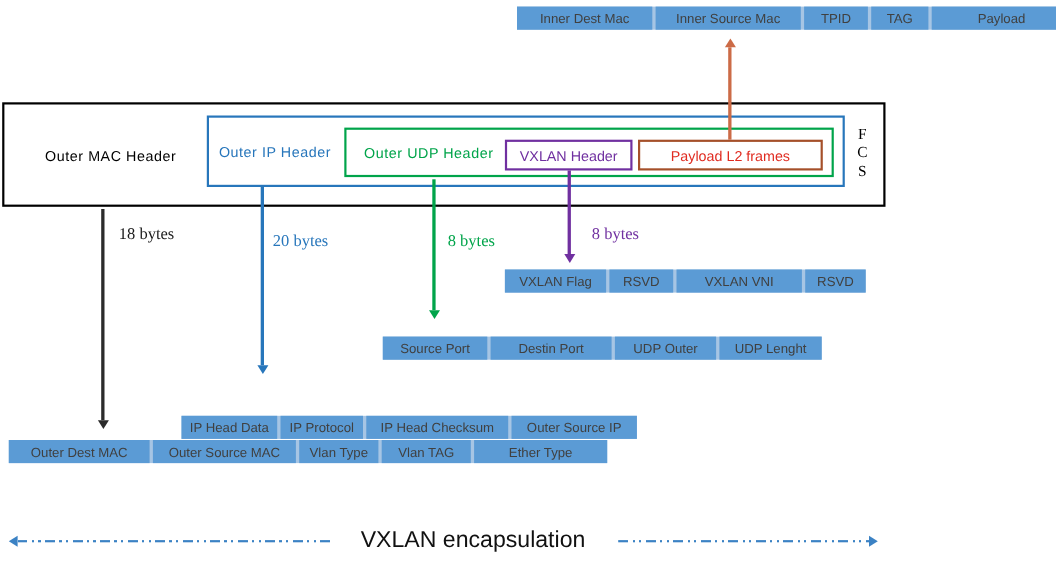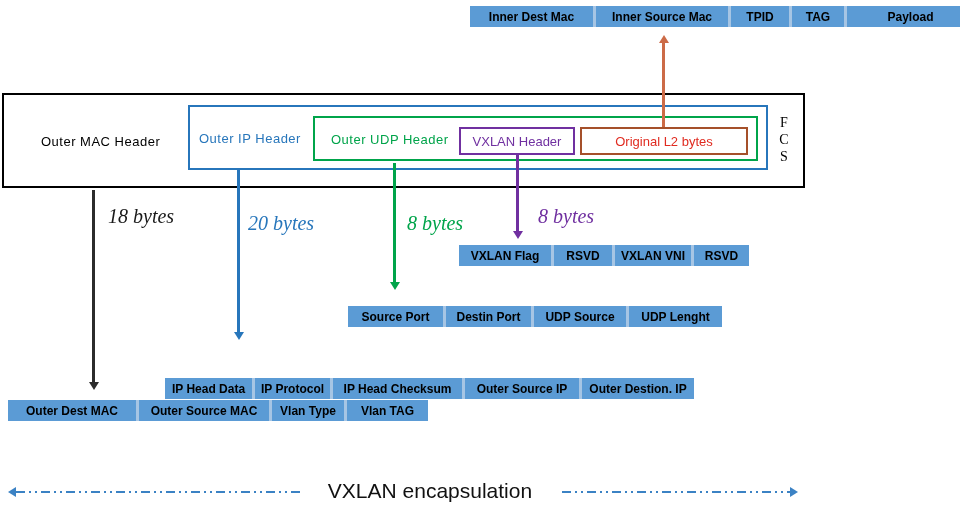--- a/index.html
+++ b/index.html
@@ -5,21 +5,21 @@
   * { margin:0; padding:0; box-sizing:border-box; }
   html,body { background:#ffffff; }
   .canvas {
     position:relative; width:960px; height:521px;
     background:#ffffff; overflow:hidden;
     font-family:"Liberation Sans", sans-serif;
   }
   
   .frow { position:absolute; display:inline-flex; column-gap:3px; background:#A6C5E4; height:21px; }
   .cell {
-    background:#5B9BD5; color:#000000; font-weight:bold; font-size:12px;
+    background:#5B9BD5; color:#404040; font-weight:normal; font-size:12px;
     display:flex; align-items:center; justify-content:center;
     white-space:nowrap; height:21px;
   }
   
   .outer-box { position:absolute; left:2px; top:93px; width:803px; height:95px; border:2px solid #000000; background:#ffffff; }
   .ip-box    { position:absolute; left:188px; top:105px; width:580px; height:65px; border:2px solid #2776BB; }
   .udp-box   { position:absolute; left:313px; top:116px; width:445px; height:45px; border:2px solid #00A44A; }
   .vxlan-box { position:absolute; left:459px; top:127px; width:116px; height:28px; border:2px solid #7030A0;
                display:flex; align-items:center; justify-content:center; color:#7030A0; font-size:13px; }
   .l2-box    { position:absolute; left:580px; top:127px; width:168px; height:28px; border:2px solid #A5502A;
@@ -37,21 +37,21 @@
   .a-black .head-down { border-top-color:#2b2b2b; }
   .a-blue   { background:#2776BB; left:237px; top:170px; height:162px; }
   .a-blue .head-down { border-top-color:#2776BB; }
   .a-green  { background:#00A44A; left:393px; top:163px; height:119px; }
   .a-green .head-down { border-top-color:#00A44A; }
   .a-purple { background:#7030A0; left:516px; top:155px; height:76px; }
   .a-purple .head-down { border-top-color:#7030A0; }
   .a-orange { background:#CC6B47; left:662px; top:43px; height:84px; }
   .a-orange .head-up { border-bottom-color:#CC6B47; }
   
-  .bytes { position:absolute; font-family:"Liberation Serif", serif; font-style:italic; font-size:20px; white-space:nowrap; }
+  .bytes { position:absolute; font-family:"Liberation Serif", serif; font-size:15px; white-space:nowrap; }
   
   .enc-title { position:absolute; left:300px; top:479px; width:260px; text-align:center;
                font-size:21px; color:#111111; letter-spacing:0px; white-space:nowrap; }
   .dashline { position:absolute; top:491px; height:2px;
       background:repeating-linear-gradient(90deg,#3B82C4 0 9px,transparent 9px 13px,#3B82C4 13px 15px,transparent 15px 19px,#3B82C4 19px 21px,transparent 21px 25px); }
   .dash-left  { left:16px;  width:284px; }
   .dash-right { left:562px; width:228px; }
   .harrow { position:absolute; width:0; height:0; top:487px; }
   .harrow.left  { left:8px;  border-top:5px solid transparent; border-bottom:5px solid transparent; border-right:8px solid #3B82C4; }
   .harrow.right { left:790px; border-top:5px solid transparent; border-bottom:5px solid transparent; border-left:8px solid #3B82C4; }
@@ -74,21 +74,21 @@
   <div class="udp-box"></div>
 
   <span class="box-label" style="left:41px; top:134px; color:#000000;">Outer MAC Header</span>
   <span class="box-label" style="left:199px; top:131px; color:#2776BB;">Outer IP Header</span>
   <span class="box-label" style="left:331px; top:132px; color:#00A44A;">Outer UDP Header</span>
 
   <div class="vxlan-box">
     <span>VXLAN Header</span>
   </div>
   <div class="l2-box">
-    <span>Original L2 bytes</span>
+    <span>Payload L2 frames</span>
   </div>
 
   <div class="fcs">
     <div>F</div>
     <div>C</div>
     <div>S</div>
   </div>
 
   <div class="varrow a-black">
       <span class="head-down"></span>
@@ -107,44 +107,44 @@
     </div>
 
   <span class="bytes" style="left:108px; top:205px; color:#1a1a1a;">18 bytes</span>
   <span class="bytes" style="left:248px; top:212px; color:#2776BB;">20 bytes</span>
   <span class="bytes" style="left:407px; top:212px; color:#00A44A;">8 bytes</span>
   <span class="bytes" style="left:538px; top:205px; color:#7030A0;">8 bytes</span>
 
   <div class="frow" style="left:459px; top:245px;">
     <div class="cell" style="width:92px">VXLAN Flag</div>
     <div class="cell" style="width:58px">RSVD</div>
-    <div class="cell" style="width:76px">VXLAN VNI</div>
+    <div class="cell" style="width:114px">VXLAN VNI</div>
     <div class="cell" style="width:55px">RSVD</div>
   </div>
 
   <div class="frow" style="left:348px; top:306px;">
     <div class="cell" style="width:95px">Source Port</div>
-    <div class="cell" style="width:85px">Destin Port</div>
-    <div class="cell" style="width:92px">UDP Source</div>
+    <div class="cell" style="width:110px">Destin Port</div>
+    <div class="cell" style="width:92px">UDP Outer</div>
     <div class="cell" style="width:93px">UDP Lenght</div>
   </div>
 
   <div class="frow" style="left:165px; top:359px;margin-top:19px;">
     <div class="cell" style="width:87px">IP Head Data</div>
     <div class="cell" style="width:75px">IP Protocol</div>
     <div class="cell" style="width:129px">IP Head Checksum</div>
     <div class="cell" style="width:114px">Outer Source IP</div>
-    <div class="cell" style="width:112px">Outer Destion. IP</div>
   </div>
 
   <div class="frow" style="left:8px; top:400px;">
     <div class="cell" style="width:128px">Outer Dest MAC</div>
     <div class="cell" style="width:130px">Outer Source MAC</div>
     <div class="cell" style="width:72px">Vlan Type</div>
     <div class="cell" style="width:81px">Vlan TAG</div>
+    <div class="cell" style="width:121px">Ether Type</div>
   </div>
 
   <span class="harrow left"></span>
   <div class="dashline dash-left"></div>
   <div class="enc-title">VXLAN encapsulation</div>
   <div class="dashline dash-right"></div>
   <span class="harrow right"></span>
 
 </div>
 

